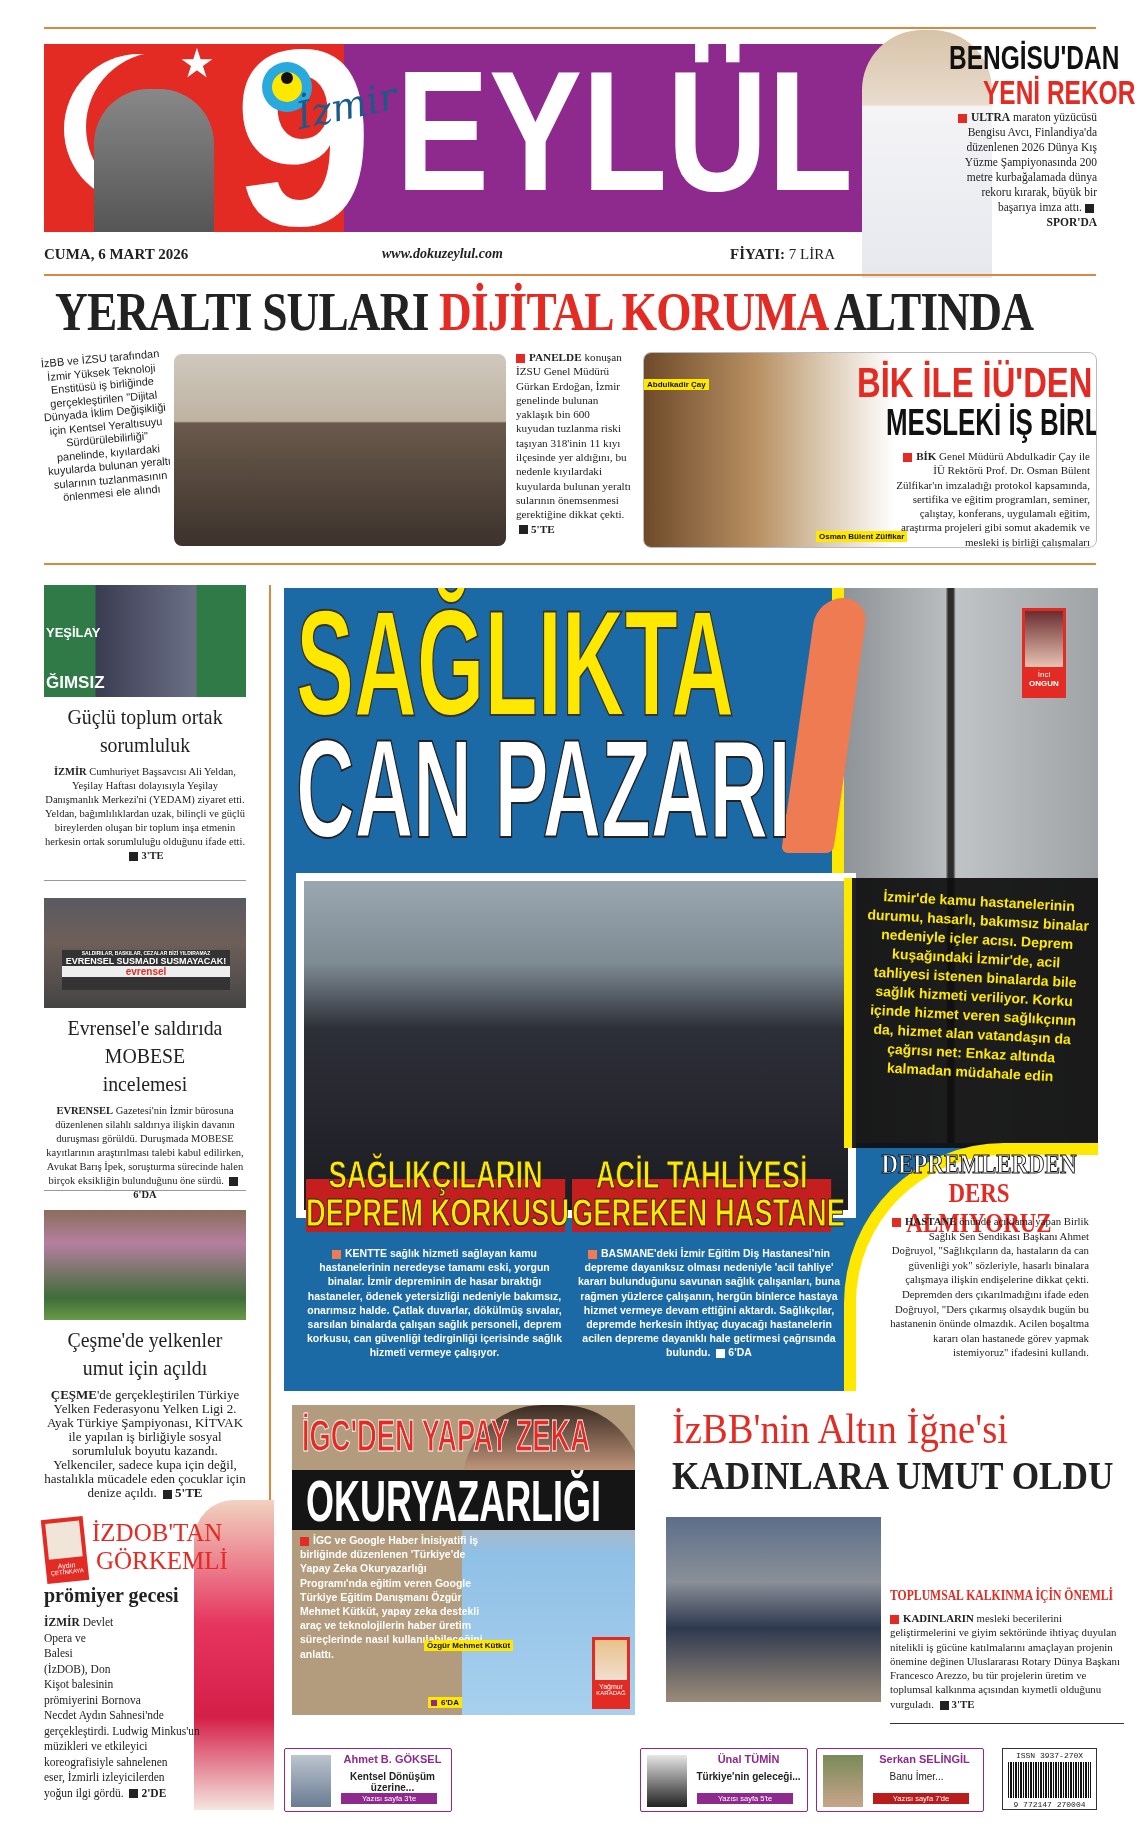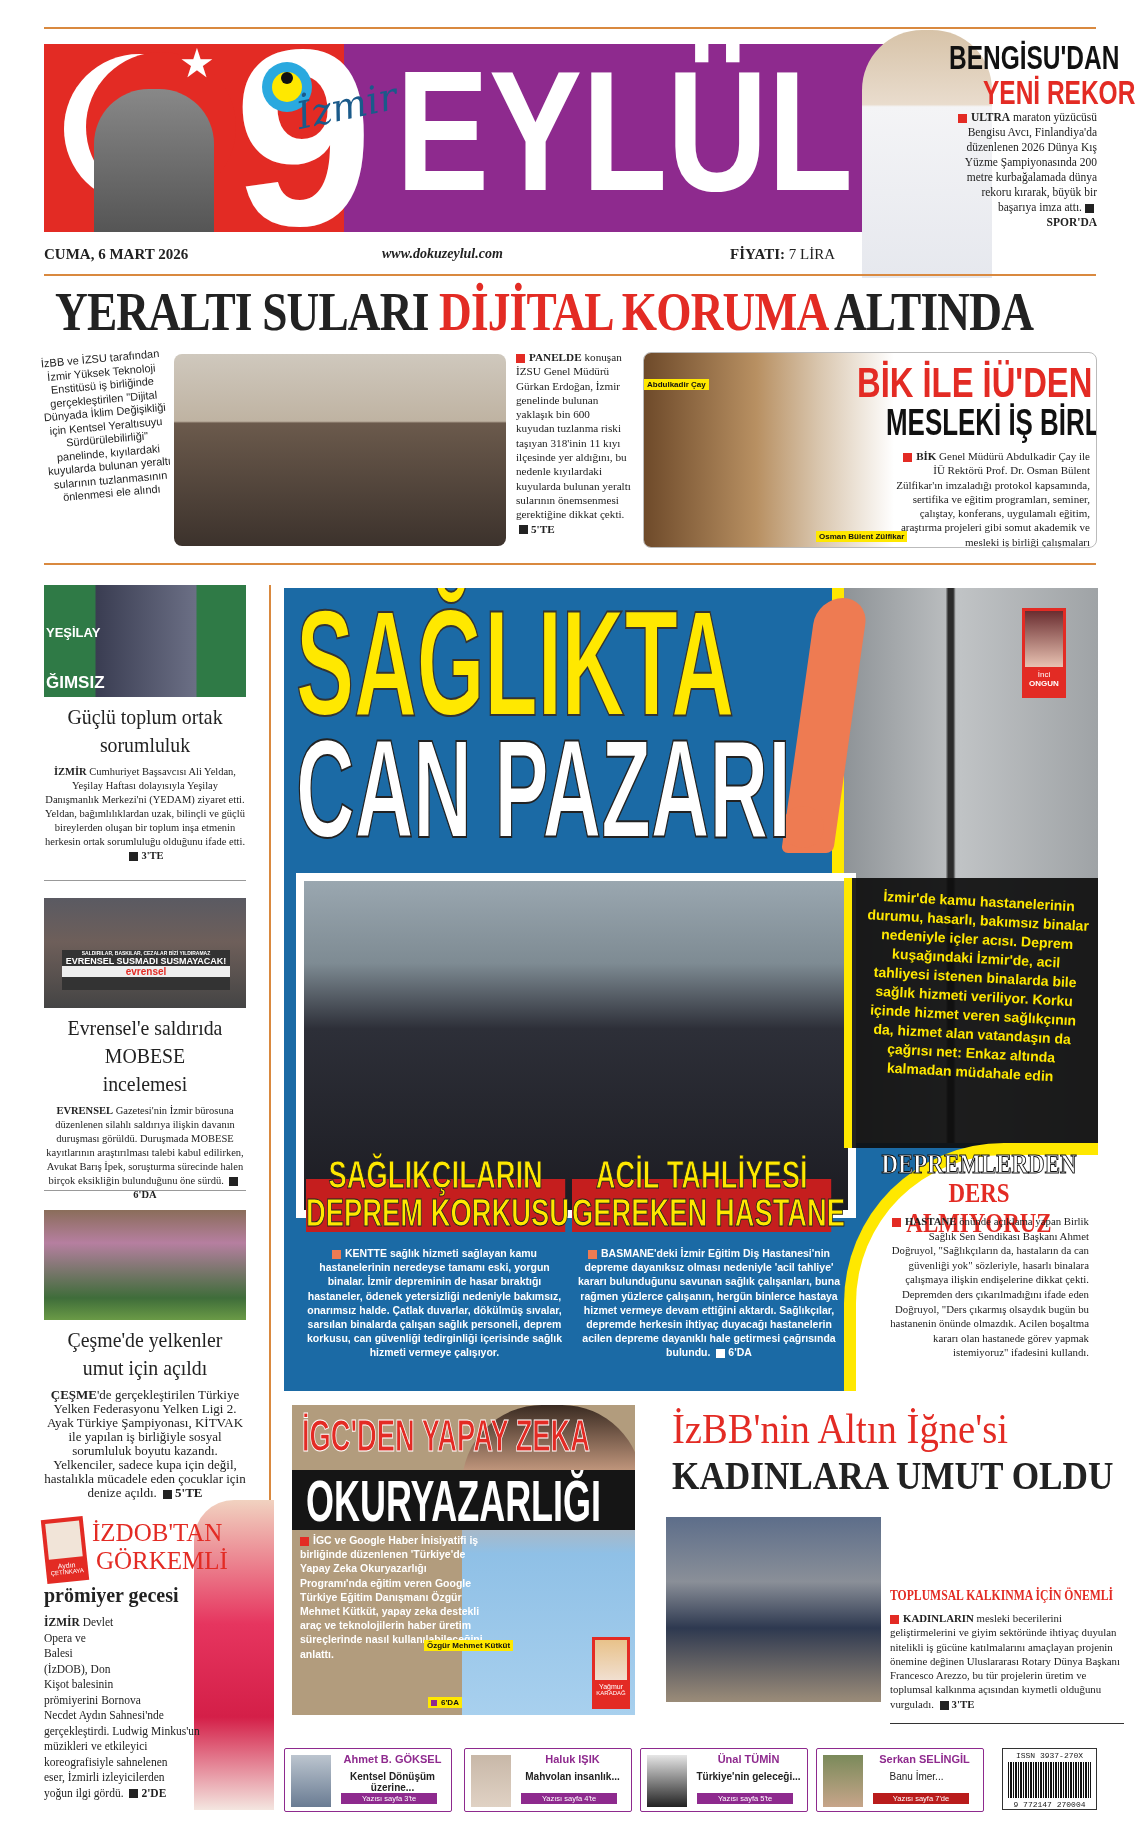--- a/index.html
+++ b/index.html
@@ -175,26 +175,20 @@
   <div class="abs" style="left:226px;top:318px;width:234px;height:1px;background:#333;"></div>
 </div>
 
 <div class="abs" style="left:284px;top:1748px;width:720px;height:70px;">
   <div class="abs" style="left:0;top:0;width:168px;height:64px;border:1px solid #8e2a8e;border-radius:2px;">
     <div class="abs" style="left:6px;top:6px;width:40px;height:52px;background:linear-gradient(#bcc5cf,#6a7c93);"></div>
     <div class="abs center" style="left:50px;top:4px;width:115px;color:#8e2a8e;font-family:'Liberation Sans',sans-serif;font-weight:bold;font-size:11px;">Ahmet B. GÖKSEL</div>
     <div class="abs center" style="left:50px;top:22px;width:115px;font-family:'Liberation Sans',sans-serif;font-weight:bold;font-size:10px;">Kentsel Dönüşüm üzerine...</div>
     <div class="abs center" style="left:56px;top:44px;width:96px;background:#8e2a8e;color:#fff;font-family:'Liberation Sans',sans-serif;font-size:7.5px;line-height:11px;">Yazısı sayfa 3'te</div>
   </div>
-  <div class="abs" style="left:180px;top:0;width:168px;height:64px;border:1px solid #8e2a8e;border-radius:2px;">
-    <div class="abs" style="left:6px;top:6px;width:40px;height:52px;background:linear-gradient(#c8b8a8,#e0d2c4);"></div>
-    <div class="abs center" style="left:50px;top:4px;width:115px;color:#8e2a8e;font-family:'Liberation Sans',sans-serif;font-weight:bold;font-size:11px;">Haluk IŞIK</div>
-    <div class="abs center" style="left:50px;top:22px;width:115px;font-family:'Liberation Sans',sans-serif;font-weight:bold;font-size:10px;">Mahvolan insanlık...</div>
-    <div class="abs center" style="left:56px;top:44px;width:96px;background:#8e2a8e;color:#fff;font-family:'Liberation Sans',sans-serif;font-size:7.5px;line-height:11px;">Yazısı sayfa 4'te</div>
-  </div>
   <div class="abs" style="left:356px;top:0;width:168px;height:64px;border:1px solid #8e2a8e;border-radius:2px;">
     <div class="abs" style="left:6px;top:6px;width:40px;height:52px;background:linear-gradient(#e6e6e6,#222);"></div>
     <div class="abs center" style="left:50px;top:4px;width:115px;color:#8e2a8e;font-family:'Liberation Sans',sans-serif;font-weight:bold;font-size:11px;">Ünal TÜMİN</div>
     <div class="abs center" style="left:50px;top:22px;width:115px;font-family:'Liberation Sans',sans-serif;font-weight:bold;font-size:10px;">Türkiye'nin geleceği...</div>
     <div class="abs center" style="left:56px;top:44px;width:96px;background:#8e2a8e;color:#fff;font-family:'Liberation Sans',sans-serif;font-size:7.5px;line-height:11px;">Yazısı sayfa 5'te</div>
   </div>
   <div class="abs" style="left:532px;top:0;width:168px;height:64px;border:1px solid #8e2a8e;border-radius:2px;">
     <div class="abs" style="left:6px;top:6px;width:40px;height:52px;background:linear-gradient(#7a8a5a,#c7a58a);"></div>
     <div class="abs center" style="left:50px;top:4px;width:115px;color:#8e2a8e;font-family:'Liberation Sans',sans-serif;font-weight:bold;font-size:11px;">Serkan SELİNGİL</div>
     <div class="abs center" style="left:42px;top:22px;width:115px;font-family:'Liberation Sans',sans-serif;font-weight:normal;font-size:10px;">Banu İmer...</div>

